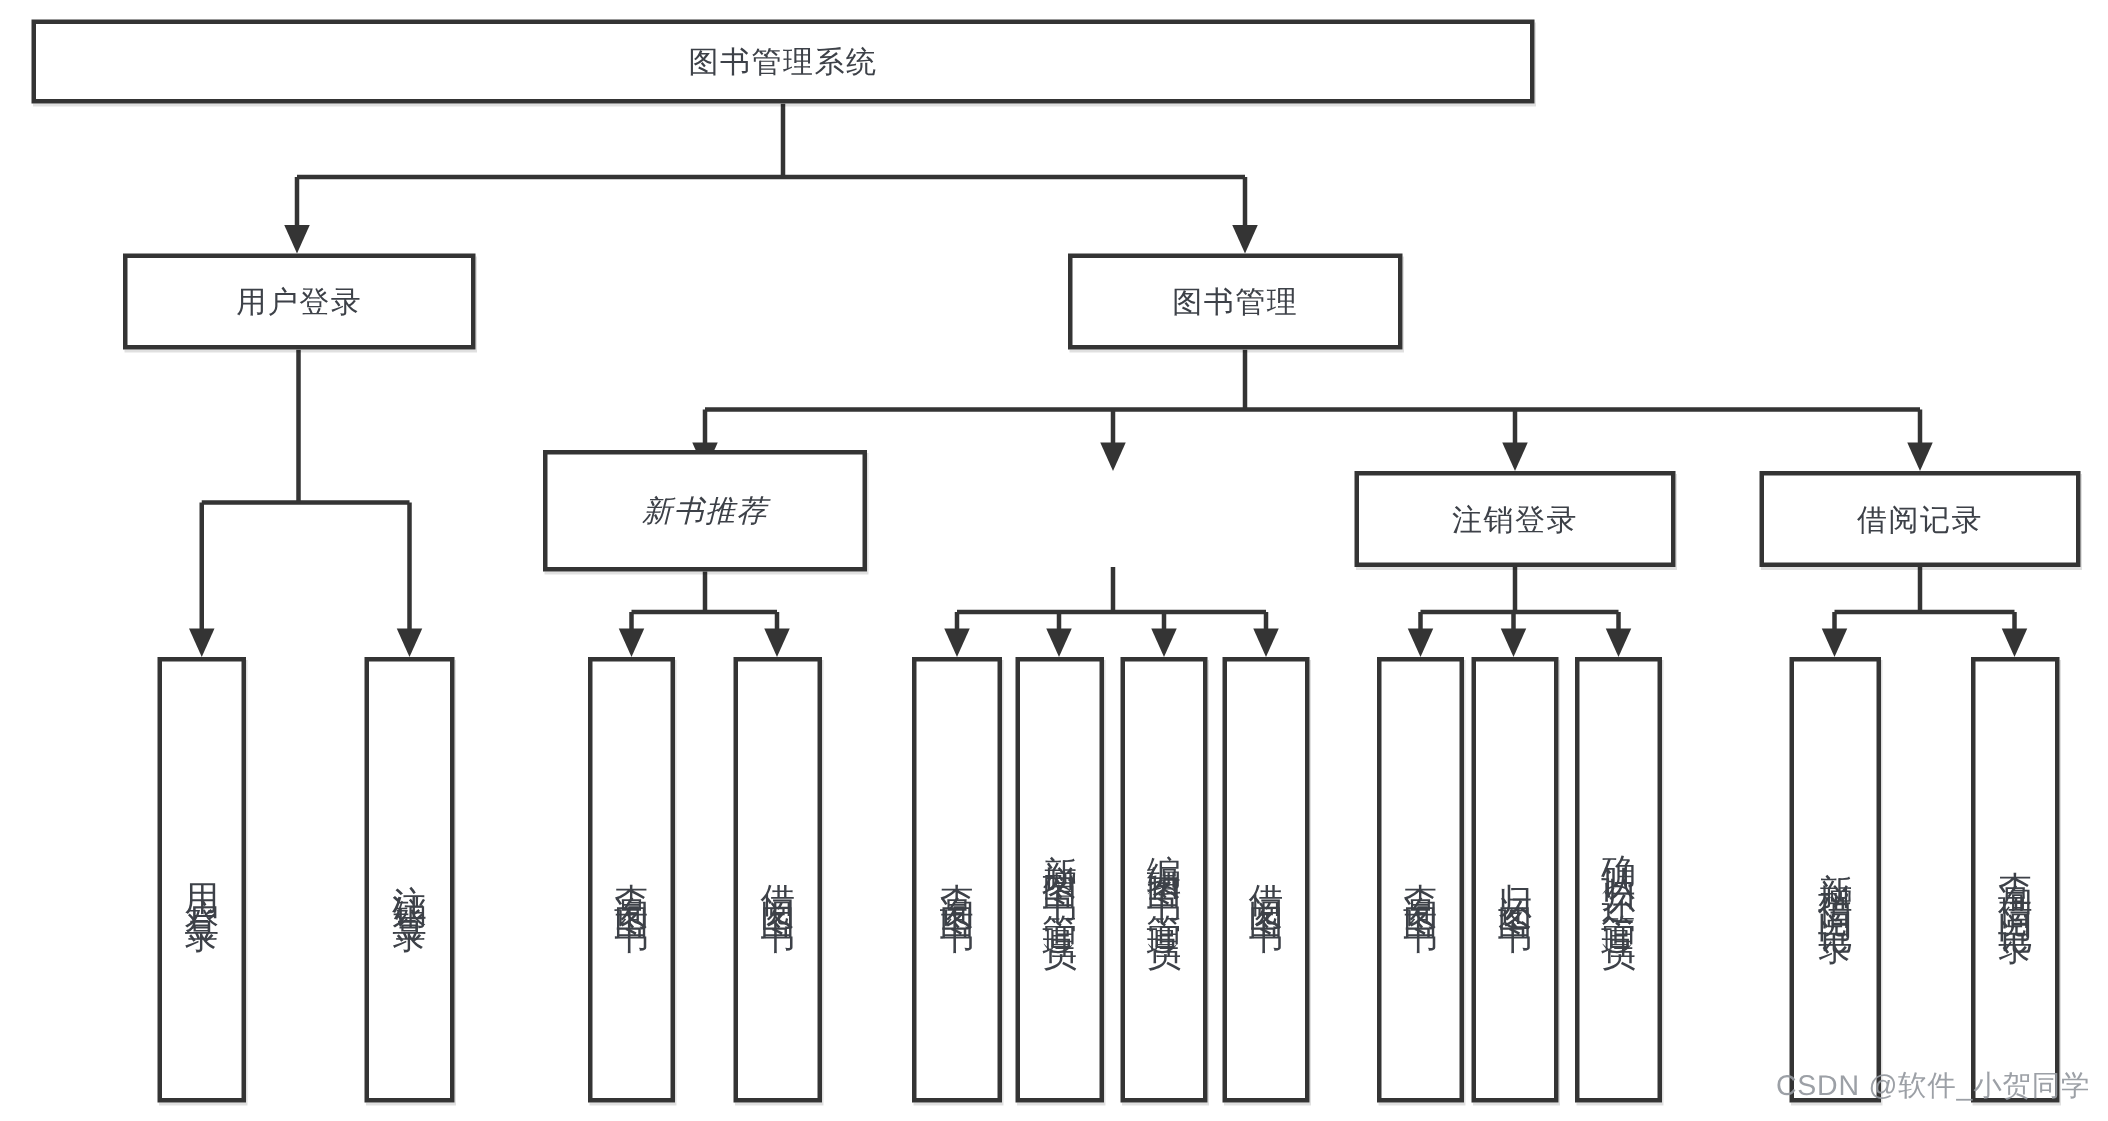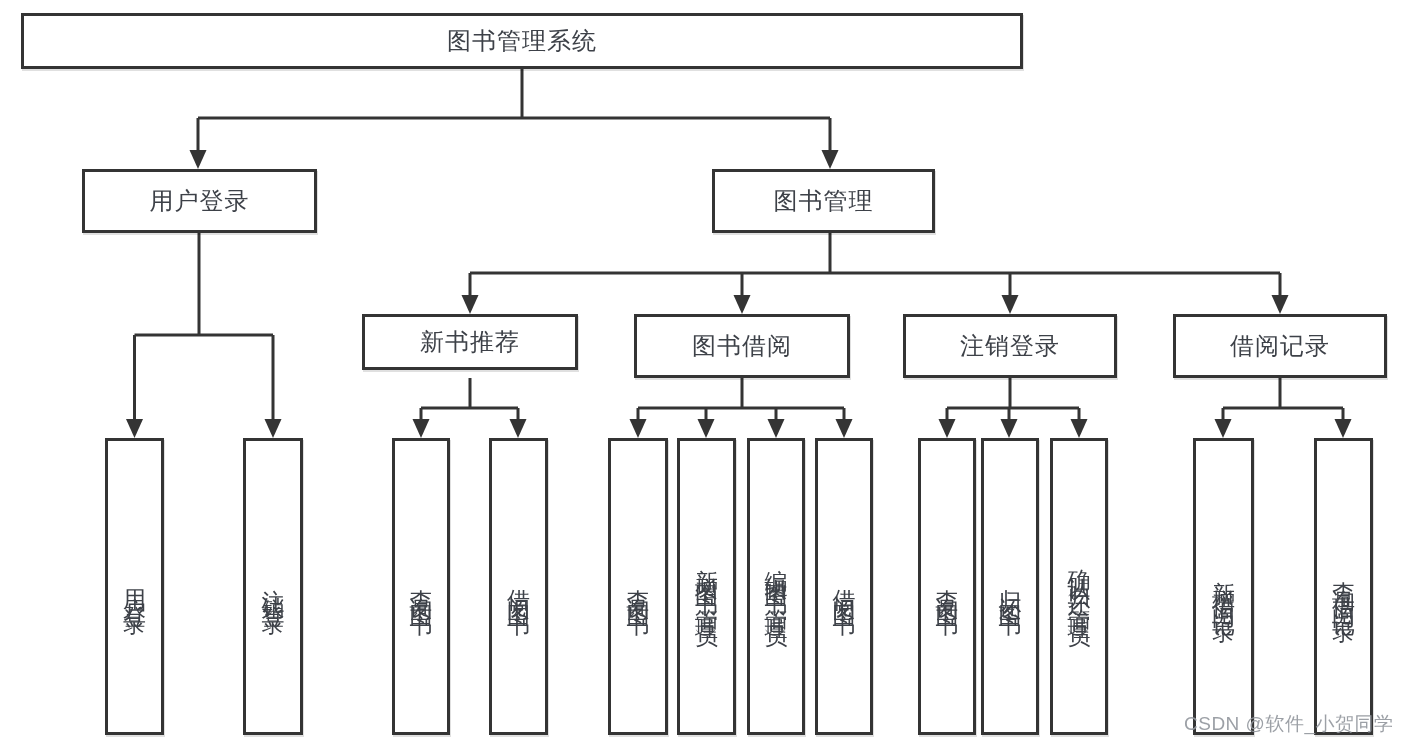--- a/index.html
+++ b/index.html
@@ -16,21 +16,21 @@
     box-sizing:border-box;
     border:3px solid #343434;
     background:#ffffff;
     color:#3d4148;
     display:flex;
     align-items:center;
     justify-content:center;
     z-index:2;
     box-shadow:1px 2px 0 rgba(0,0,0,0.12);
   }
-  .node.h{font-size:24px;letter-spacing:1px;white-space:nowrap;}
+  .node.h{font-size:20px;letter-spacing:1px;white-space:nowrap;}
   .node.v{
     writing-mode:vertical-rl;
     text-orientation:mixed;
     font-size:23px;
     letter-spacing:8px;
     line-height:1;
   }
   .watermark{
     position:absolute;
     left:1184px;top:711px;
@@ -87,22 +87,21 @@
       <polygon points="1214.5,419 1231.5,419 1223,438"></polygon>
       <polygon points="1334.5,419 1351.5,419 1343,438"></polygon>
     </g>
   </svg>
 
   <div class="node h" style="left:21px;top:13px;width:1002px;height:56px;">图书管理系统</div>
 
   <div class="node h" style="left:82px;top:169px;width:235px;height:64px;">用户登录</div>
   <div class="node h" style="left:712px;top:169px;width:223px;height:64px;">图书管理</div>
 
-  <div class="node h" style="left:362px;top:314px;width:216px;height:56px;">新书推荐</div>
-  <div class="node h" style="left:634px;top:314px;width:216px;height:64px;">图书借阅</div>
+  <div class="node h" style="left:362px;top:300px;width:216px;height:81px;font-style:italic;">新书推荐</div>
   <div class="node h" style="left:903px;top:314px;width:214px;height:64px;">注销登录</div>
   <div class="node h" style="left:1173px;top:314px;width:214px;height:64px;">借阅记录</div>
 
   <div class="node v" style="left:105px;top:438px;width:59px;height:297px;">用户登录</div>
   <div class="node v" style="left:243px;top:438px;width:60px;height:297px;">注销登录</div>
 
   <div class="node v" style="left:392px;top:438px;width:58px;height:297px;">查询图书</div>
   <div class="node v" style="left:489px;top:438px;width:59px;height:297px;">借阅图书</div>
 
   <div class="node v" style="left:608px;top:438px;width:60px;height:297px;">查询图书</div>

